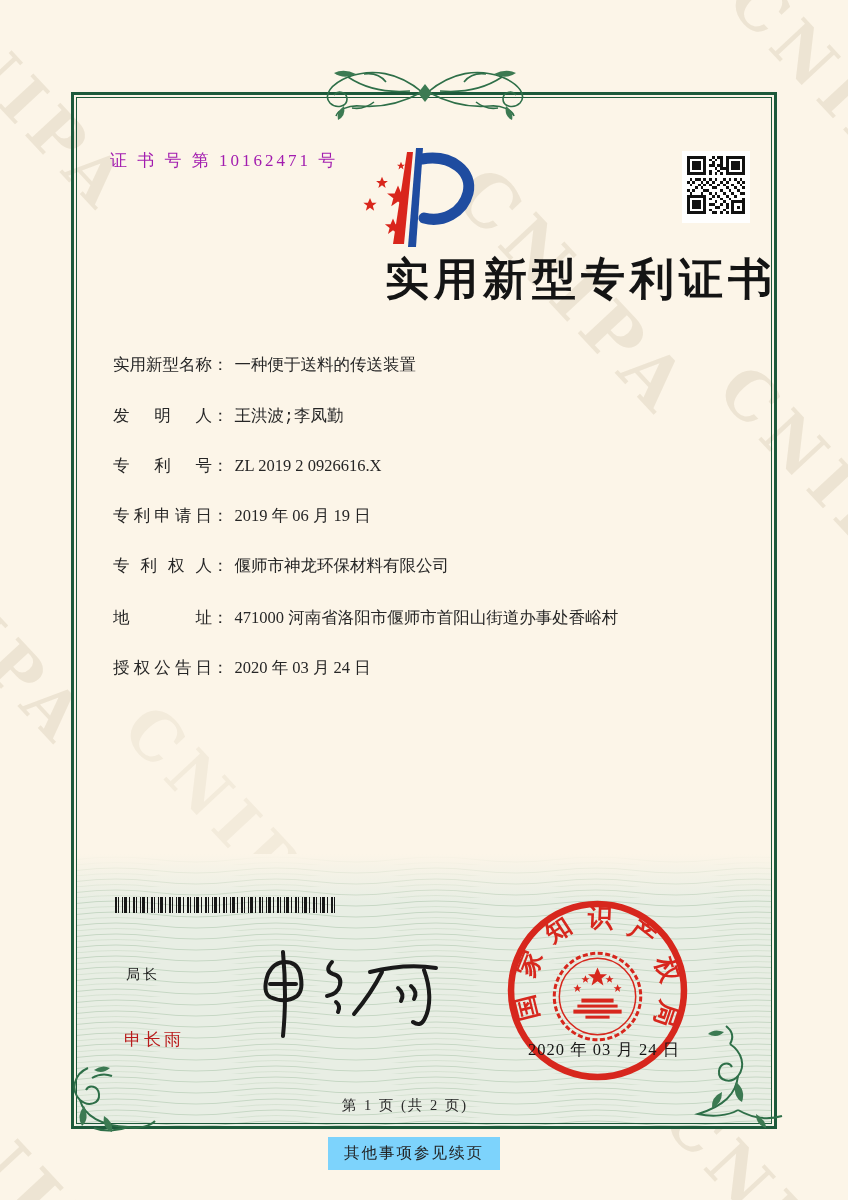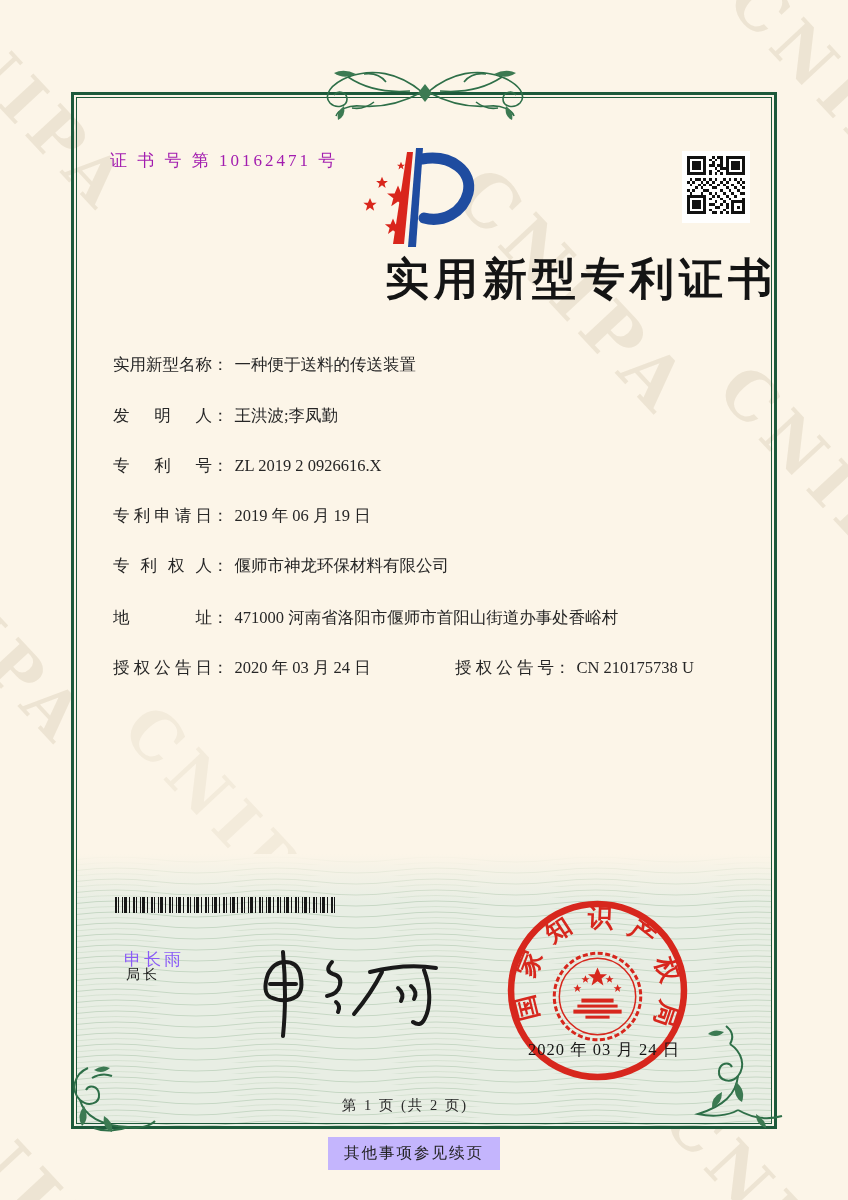--- a/index.html
+++ b/index.html
@@ -48,28 +48,28 @@
   .barcode{
     position:absolute;left:115px;top:897px;width:222px;height:16px;z-index:4;
     background:repeating-linear-gradient(90deg,
       #161616 0 2px,transparent 2px 3px,
       #161616 3px 4px,transparent 4px 7px,
       #161616 7px 8px,transparent 8px 9px,
       #161616 9px 12px,transparent 12px 14px,
       #161616 14px 15px,transparent 15px 18px);
   }
   .director-title{position:absolute;left:126px;top:966px;font-size:14px;letter-spacing:3px;z-index:4;color:#1c1c1c;}
-  .director-name{position:absolute;left:124px;top:948px;font-size:17px;letter-spacing:3px;z-index:4;color:#8b5cf6;}
+  .director-name{position:absolute;left:124px;top:1028px;font-size:17px;letter-spacing:3px;z-index:4;color:#b91c1c;}
   .sig{position:absolute;left:252px;top:944px;z-index:4;}
   .seal{position:absolute;left:505px;top:898px;z-index:4;}
   .seal-date{position:absolute;left:528px;top:1039px;font-size:16.5px;letter-spacing:1px;color:#161616;z-index:5;white-space:nowrap;}
   .page-no{position:absolute;left:52px;top:1096px;width:706px;text-align:center;font-size:14.5px;letter-spacing:2px;color:#2a2a2a;z-index:4;}
   .cont-box{
     position:absolute;left:328px;top:1137px;z-index:4;
-    background:#c4b5fd;padding:6px 16px;font-size:15.5px;letter-spacing:2px;color:#222;
+    background:#7dd3fc;padding:6px 16px;font-size:15.5px;letter-spacing:2px;color:#222;
   }
   .logo{position:absolute;left:356px;top:146px;z-index:4;}
   .qr{position:absolute;left:682px;top:151px;z-index:4;background:#fff;padding:2px;}
   .flourish{position:absolute;left:286px;top:62px;z-index:3;}
   .corner-bl{position:absolute;left:58px;top:1064px;z-index:3;}
   .corner-br{position:absolute;left:694px;top:1022px;z-index:3;transform:scaleX(-1);}
 </style>
 </head>
 <body>
 
@@ -213,28 +213,27 @@
     M11,19h2v1h-2zM16,19h-1v1h1z
     M9,20h1v1h-1zM14,20h1v1h-1z
     M10,21h2v1h-2zM13,21h1v1h-1zM15,21h1v1h-1zM18,21h1v1h-1z"></path>
   </svg>
 </div>
 
 <div class="title">实用新型专利证书</div>
 
 <div class="fields">
   <div class="frow" style="top:4px;"><span class="flabel">实用新型名称</span><span class="fcolon">：</span><span>一种便于送料的传送装置</span></div>
-  <div class="frow" style="top:55px;"><span class="flabel">发明人</span><span class="fcolon">：</span><span>王洪波;李凤勤</span></div>
+  <div class="frow" style="top:55px;font-family:Liberation Mono, monospace;"><span class="flabel">发明人</span><span class="fcolon">：</span><span>王洪波;李凤勤</span></div>
   <div class="frow" style="top:105px;"><span class="flabel">专利号</span><span class="fcolon">：</span><span>ZL 2019 2 0926616.X</span></div>
   <div class="frow" style="top:155px;"><span class="flabel">专利申请日</span><span class="fcolon">：</span><span>2019 年 06 月 19 日</span></div>
   <div class="frow" style="top:205px;"><span class="flabel">专利权人</span><span class="fcolon">：</span><span>偃师市神龙环保材料有限公司</span></div>
   <div class="frow" style="top:257px;"><span class="flabel">地址</span><span class="fcolon">：</span><span>471000 河南省洛阳市偃师市首阳山街道办事处香峪村</span></div>
   <div class="frow" style="top:307px;width:650px;">
     <span class="flabel">授权公告日</span><span class="fcolon">：</span><span>2020 年 03 月 24 日</span>
-    <span class="frow2"><span class="flabel">授权公告号</span><span class="fcolon">：</span><span>CN 210175738 U</span></span>
   </div>
 </div>
 
 <div class="paras">
 </div>
 
 <div class="barcode"></div>
 
 <div class="director-title">局长</div>
 <div class="director-name">申长雨</div>

